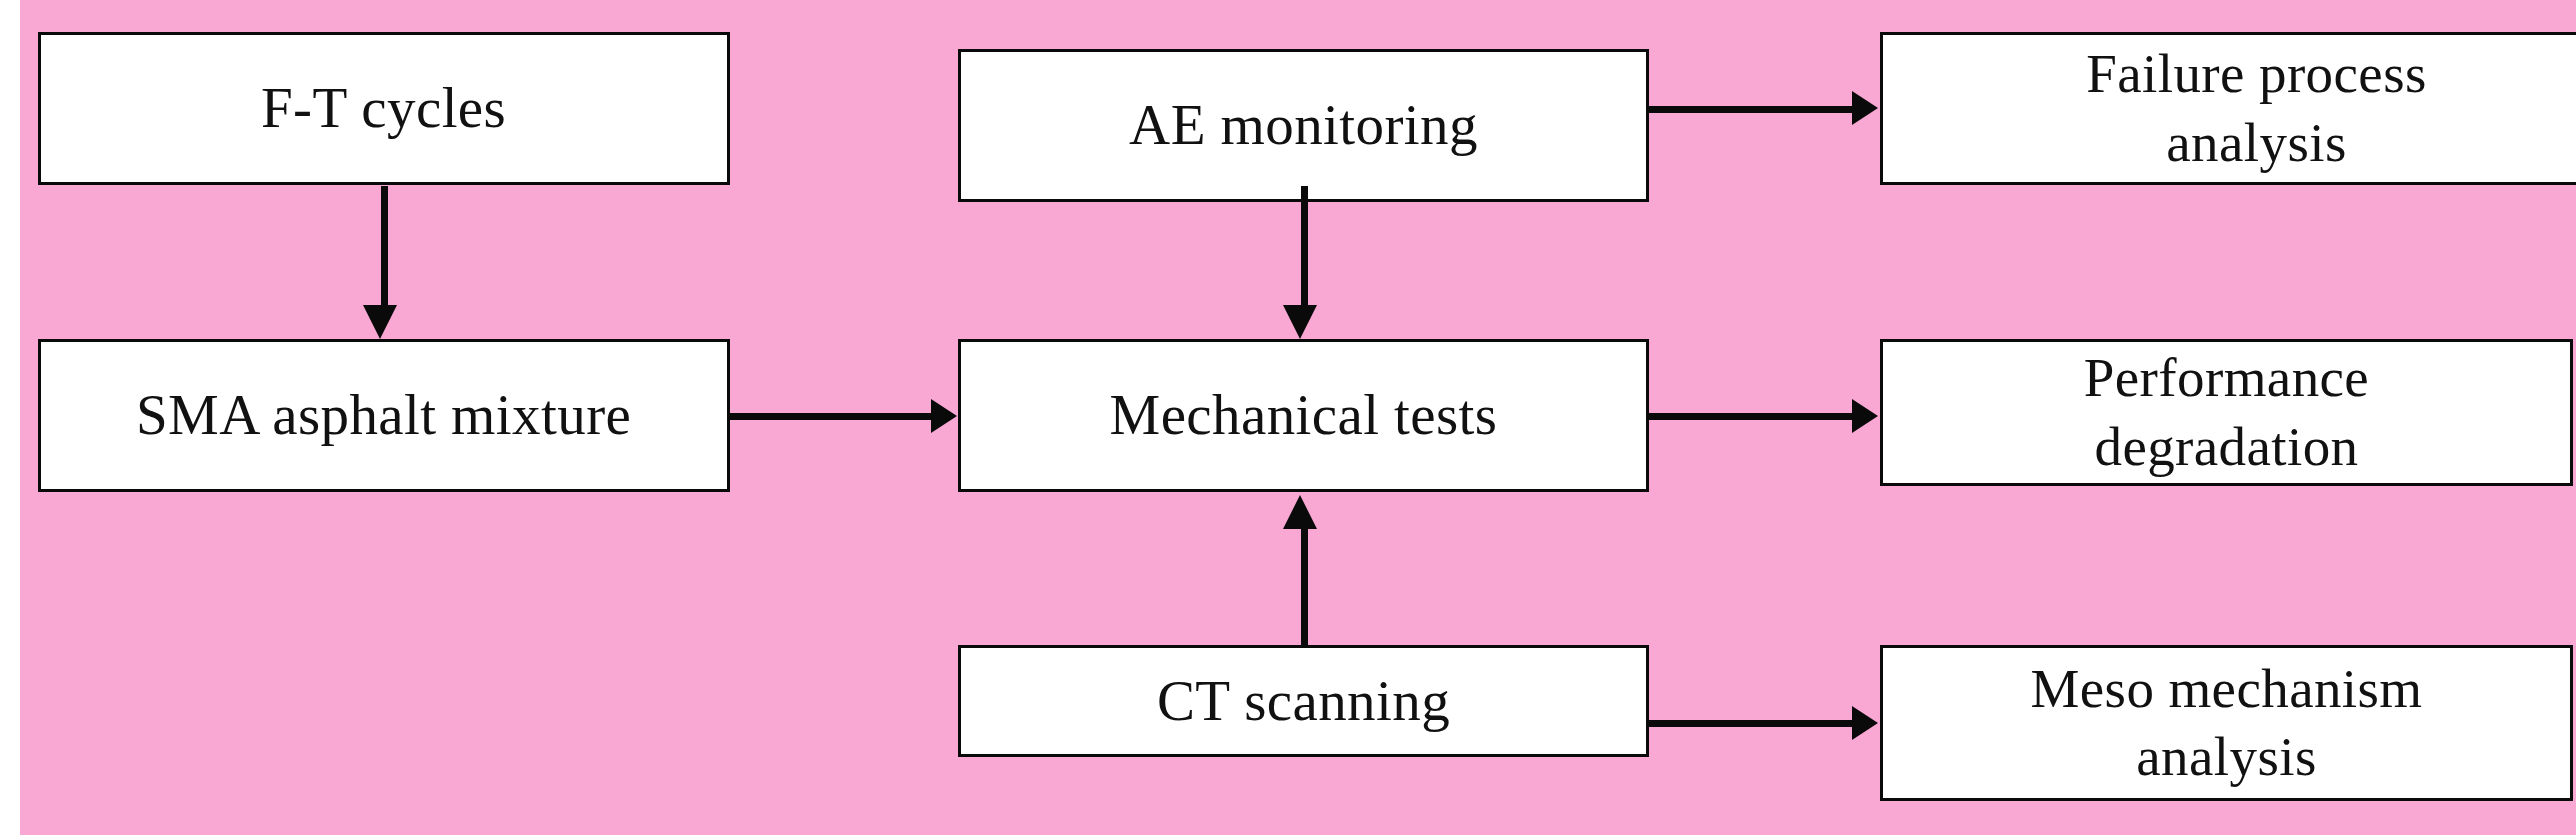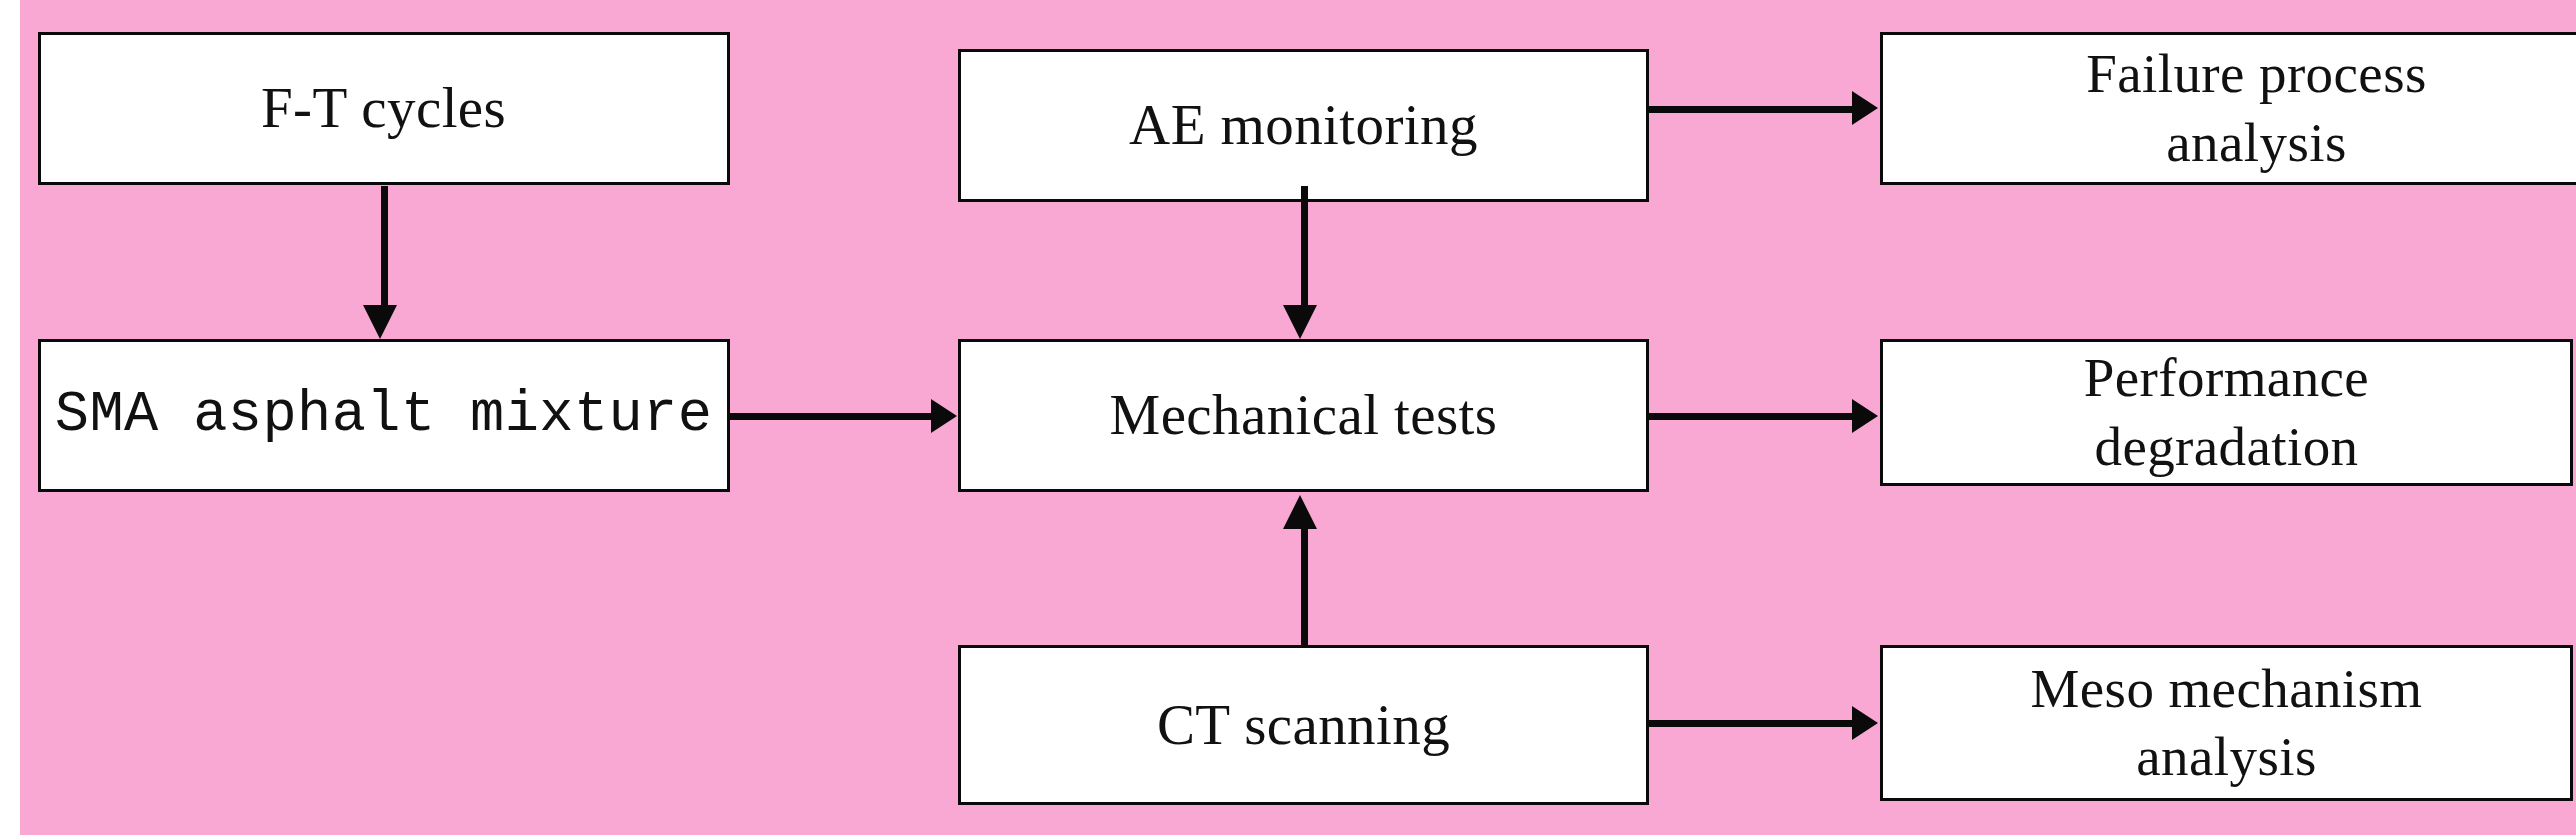--- a/index.html
+++ b/index.html
@@ -78,33 +78,33 @@
 </style>
 </head>
 <body>
 
 <div id="canvas">
 
   <div class="node" style="left:17.6px;  top:32px;  width:692px; height:153px;">
     <span class="label">F-T cycles</span>
   </div>
 
-  <div class="node" style="left:17.6px;  top:339px; width:692px; height:153px;font-family:Liberation Mono, monospace;">
+  <div class="node" style="left:17.6px;  top:339px; width:692px; height:153px;">
     <span class="label">SMA asphalt mixture</span>
   </div>
 
   <div class="node" style="left:938px; top:49px;  width:691px; height:153px;">
     <span class="label">AE monitoring</span>
   </div>
 
   <div class="node" style="left:938px; top:339px; width:691px; height:153px;">
     <span class="label">Mechanical tests</span>
   </div>
 
-  <div class="node" style="left:938px; top:645px; width:691px; height:160px;text-align:center;">
+  <div class="node" style="left:938px; top:645px; width:691px; height:112px;text-align:center;">
     <span class="label">CT scanning</span>
   </div>
 
   <div class="node two-line" style="left:1860px; top:32px;  width:753px; height:153px;">
     <span class="label">
       <span style="display:block">Failure process</span>
       <span style="display:block">analysis</span>
     </span>
   </div>
 

